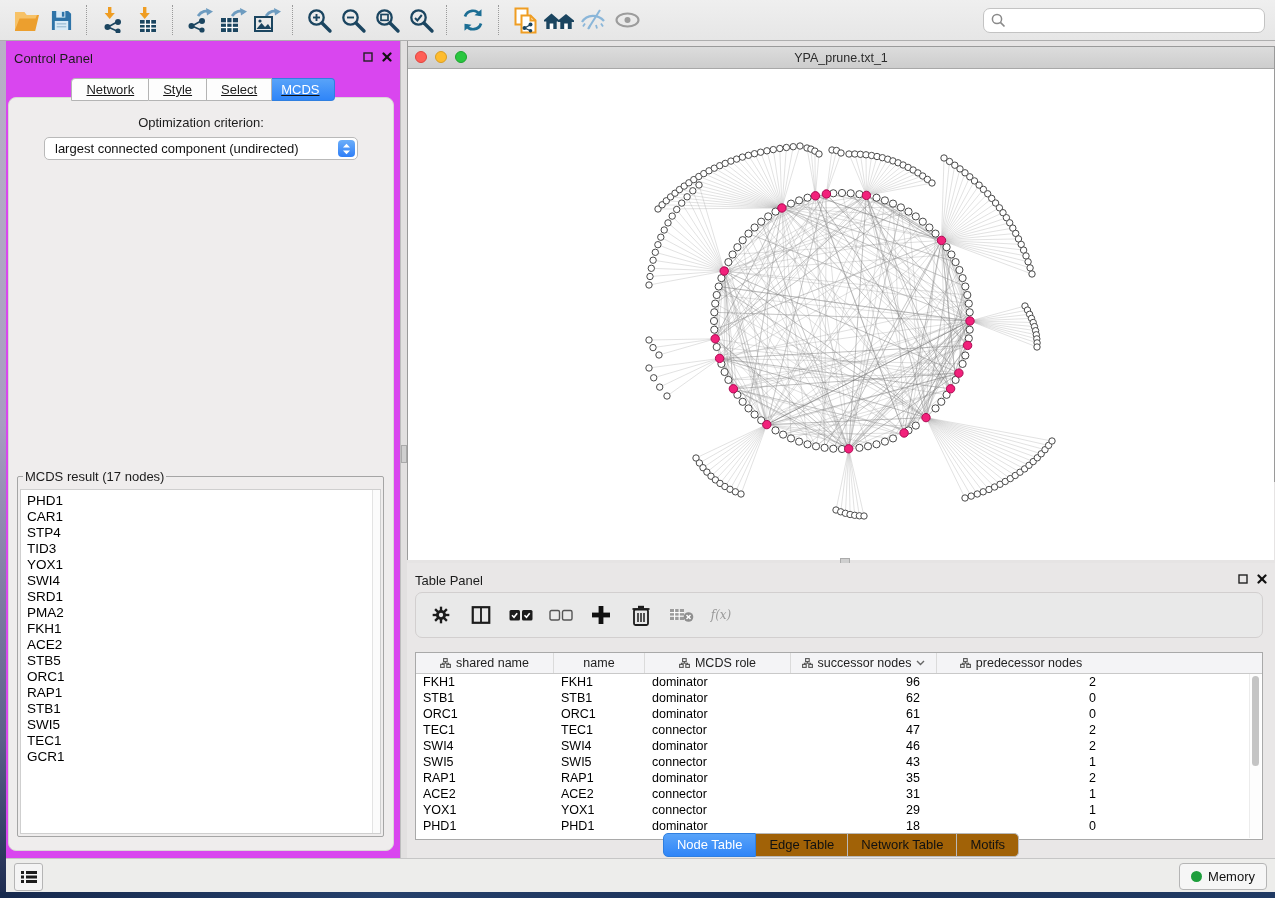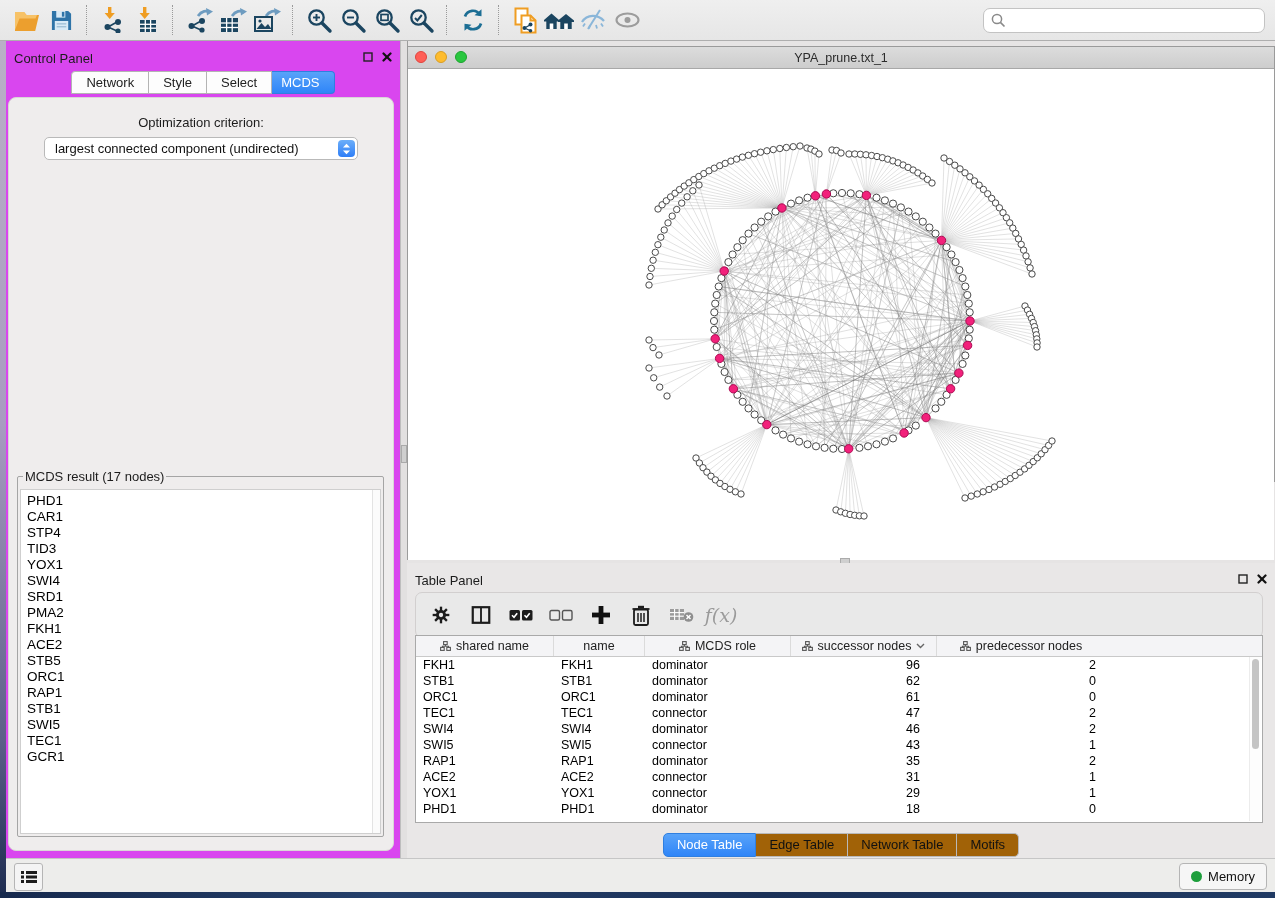--- a/index.html
+++ b/index.html
@@ -21,21 +21,21 @@
   
   .wall-left{left:0;top:41px;width:6px;height:851px;
              background:linear-gradient(#b9b0c6,#a89cc0 45%,#5c6088 82%,#1e2d51);}
   .wall-bottom{left:0;top:892px;width:1275px;height:6px;background:linear-gradient(90deg,#16294d,#25406b 30%,#1b3158 60%,#203a63);}
 
   
   .cpanel{left:6px;top:41px;width:395px;height:817px;background:#d946ef;border-right:1px solid #bdbdbd;box-sizing:border-box;}
   .phead{height:26px;display:flex;align-items:center;padding:4px 8px 0 8px;position:relative;}
   .phead .ptitle{font-size:13px;color:#1c1c1c;}
   .wbtn{width:13px;height:13px;display:flex;align-items:center;justify-content:center;position:absolute;top:9px;}
-  .cp-tabs{display:flex;justify-content:center;position:relative;z-index:2;}
+  .cp-tabs{display:flex;justify-content:center;margin-top:7px;position:relative;z-index:2;text-decoration:underline;}
   .tab{height:21px;line-height:21px;padding:0 14px;background:#fdfdfd;border:1px solid #b4b4b4;border-left-width:0;
        font-size:13px;color:#222;}
   .tab:first-child{border-left-width:1px;border-radius:4px 0 0 0;}
   .tab:last-child{border-radius:0 4px 0 0;}
   .tab.sel{background:linear-gradient(#58a3f9,#2f85f8);color:#fff;border-color:#2f7fe0;border-radius:0 4px 4px 0;padding-left:9px;}
   .cp-card{position:absolute;left:2px;right:6px;top:56px;bottom:7px;background:#efeded;border:1px solid #d9d6d6;
            border-radius:8px;}
   .optlabel{text-align:center;margin-top:17px;font-size:13px;color:#1c1c1c;}
   .selectbox{width:314px;height:23px;margin:7px auto 0 auto;background:#fff;border:1px solid #b9b9b9;border-radius:5px;
              display:flex;align-items:center;padding-left:10px;box-sizing:border-box;position:relative;font-size:13px;}
@@ -73,22 +73,22 @@
   .chord2{stroke:#787878;stroke-opacity:.5;stroke-width:.9;}
   .fanline{stroke:#a6a6a6;stroke-opacity:.55;stroke-width:.6;}
   .plain{fill:#fff;stroke:#4a4a4a;stroke-width:1;}
   .hubn{stroke-width:1;}
 
   
   .tpanel{left:407px;top:563px;width:868px;height:295px;background:#e9e7e7;box-sizing:border-box;}
   .tp-toolbar{position:absolute;left:8px;top:29px;width:848px;height:46px;background:#e9e9e9;border:1px solid #d2cfcf;
               border-radius:7px;box-sizing:border-box;display:flex;align-items:center;gap:14px;padding:0 12px;}
   .ti{width:26px;height:26px;display:flex;align-items:center;justify-content:center;}
-  .fx{font-family:"DejaVu Serif",serif;font-style:italic;font-size:19px;color:#9a9a9a;}
-  .tbl{position:absolute;left:8px;top:72px;width:848px;height:188px;background:#fff;border:1px solid #a9a9a9;box-sizing:border-box;overflow:hidden;}
+  .fx{font-family:"DejaVu Serif",serif;font-style:italic;font-size:12px;color:#9a9a9a;}
+  .tbl{position:absolute;left:8px;top:89px;width:848px;height:188px;background:#fff;border:1px solid #a9a9a9;box-sizing:border-box;overflow:hidden;}
   .tbl-head{display:grid;grid-template-columns:138px 91px 146px 146px 168px 1fr;height:20px;background:#f4f4f6;border-bottom:1px solid #c9c9c9;}
   .th{display:flex;align-items:center;justify-content:center;gap:5px;font-size:12.5px;color:#222;border-right:1px solid #dbdbdb;overflow:hidden;}
   .th:last-child{border-right:none;}
   .tbl-body .trow{display:grid;grid-template-columns:138px 91px 146px 146px 168px 1fr;height:16px;line-height:16px;font-size:12.5px;color:#000;}
   .td{padding-left:7px;white-space:nowrap;overflow:hidden;}
   .td.num1{text-align:right;padding-right:17px;padding-left:0;}
   .td.num2{text-align:right;padding-right:9px;padding-left:0;}
   .tbl-scroll{position:absolute;right:1px;top:21px;bottom:1px;width:11px;background:#fdfdfd;border-left:1px solid #ececec;}
   .tbl-thumb{position:absolute;left:2px;top:2px;width:7px;height:90px;border-radius:4px;background:#c4c4c4;}
   .tp-tabs{position:absolute;left:0;right:0;top:270px;display:flex;justify-content:center;}

